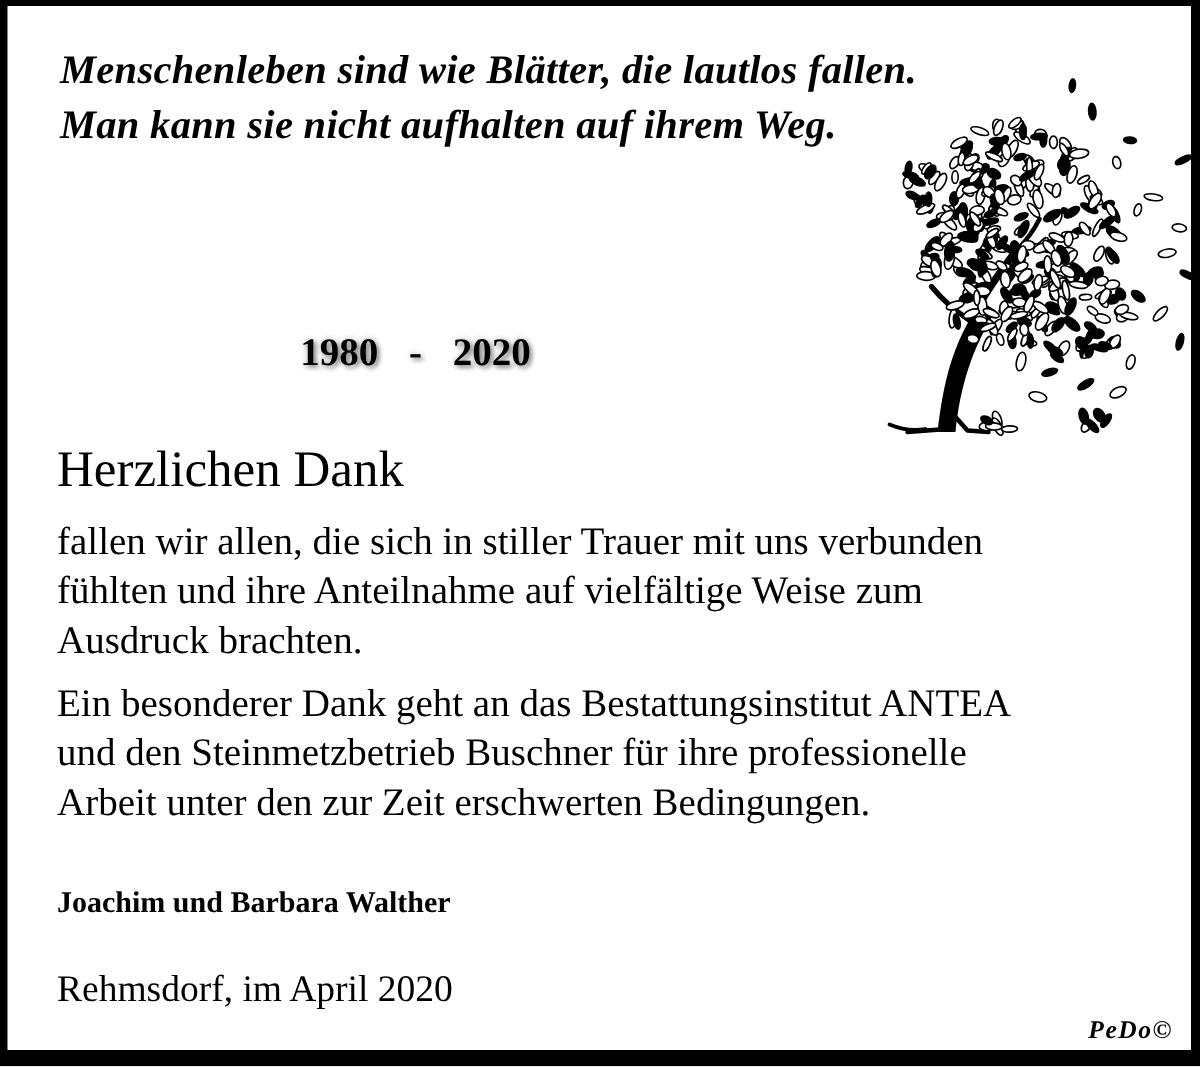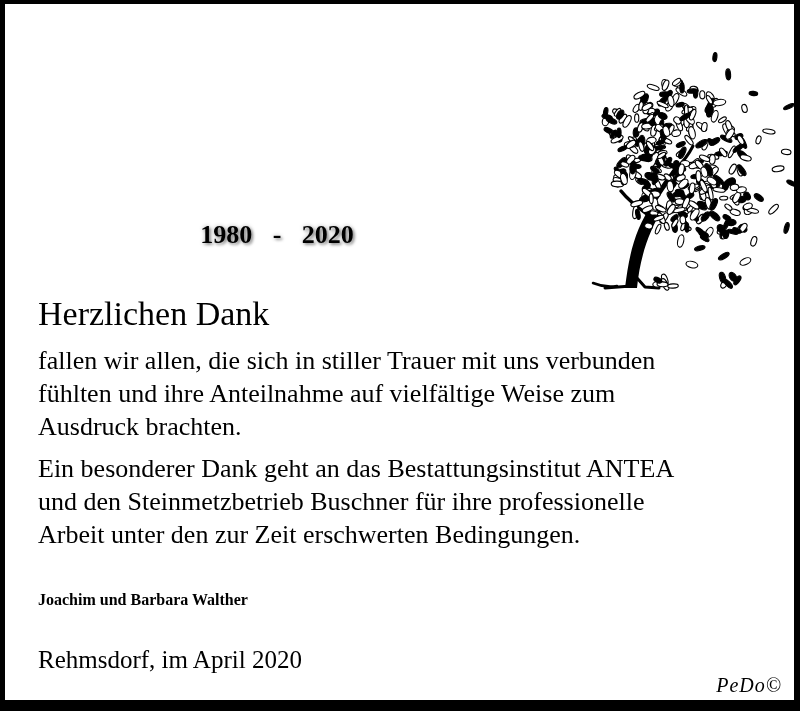--- a/index.html
+++ b/index.html
@@ -43,42 +43,46 @@
     font-size:34px;line-height:36px;
   }
   .para{
     position:absolute;left:38px;
     font-size:26px;line-height:33px;
   }
   .para1{top:344px;}
   .para2{top:452px;}
   .signature{
     position:absolute;left:38px;top:591px;
-    font-size:16px;font-weight:bold;
+    font-size:20px;font-weight:bold;
   }
   .placeline{
     position:absolute;left:38px;top:646px;
     font-size:25px;
   }
   .watermark{
     position:absolute;right:18px;bottom:14px;
-    font-size:20px;font-style:italic;font-weight:normal;
+    font-size:17px;font-style:italic;font-weight:bold;
     letter-spacing:1px;
     margin-top:36px;
   }
   .tree{
     position:absolute;left:575px;top:50px;
     width:225px;height:255px;
   }
 </style>
 </head>
 <body>
 
 <div class="page">
 
+  <div class="quote">
+    <div>Menschenleben sind wie Blätter, die lautlos fallen.</div>
+    <div>Man kann sie nicht aufhalten auf ihrem Weg.</div>
+  </div>
 
   <div class="years">1980 - 2020</div>
 
   <svg class="tree" id="treeSvg" viewBox="0 0 225 255" xmlns="http://www.w3.org/2000/svg" aria-hidden="true">
 
     <path d="M50,238 C54,206 59,180 79,151 L89,157 C73,182 65,208 62,238 Z" fill="#000"></path>
     <path d="M79,151 C86,139 93,130 101,119" stroke="#000" stroke-width="5" fill="none" stroke-linecap="round"></path>
     <path d="M72,164 C62,157 54,151 46,141" stroke="#000" stroke-width="3.5" fill="none" stroke-linecap="round"></path>
     <path d="M100,120 C108,112 114,104 118,96" stroke="#000" stroke-width="3" fill="none" stroke-linecap="round"></path>
     <path d="M30,238 L56,236 L62,228 L70,237 L84,238" stroke="#000" stroke-width="3" fill="none" stroke-linecap="round" stroke-linejoin="round"></path>

